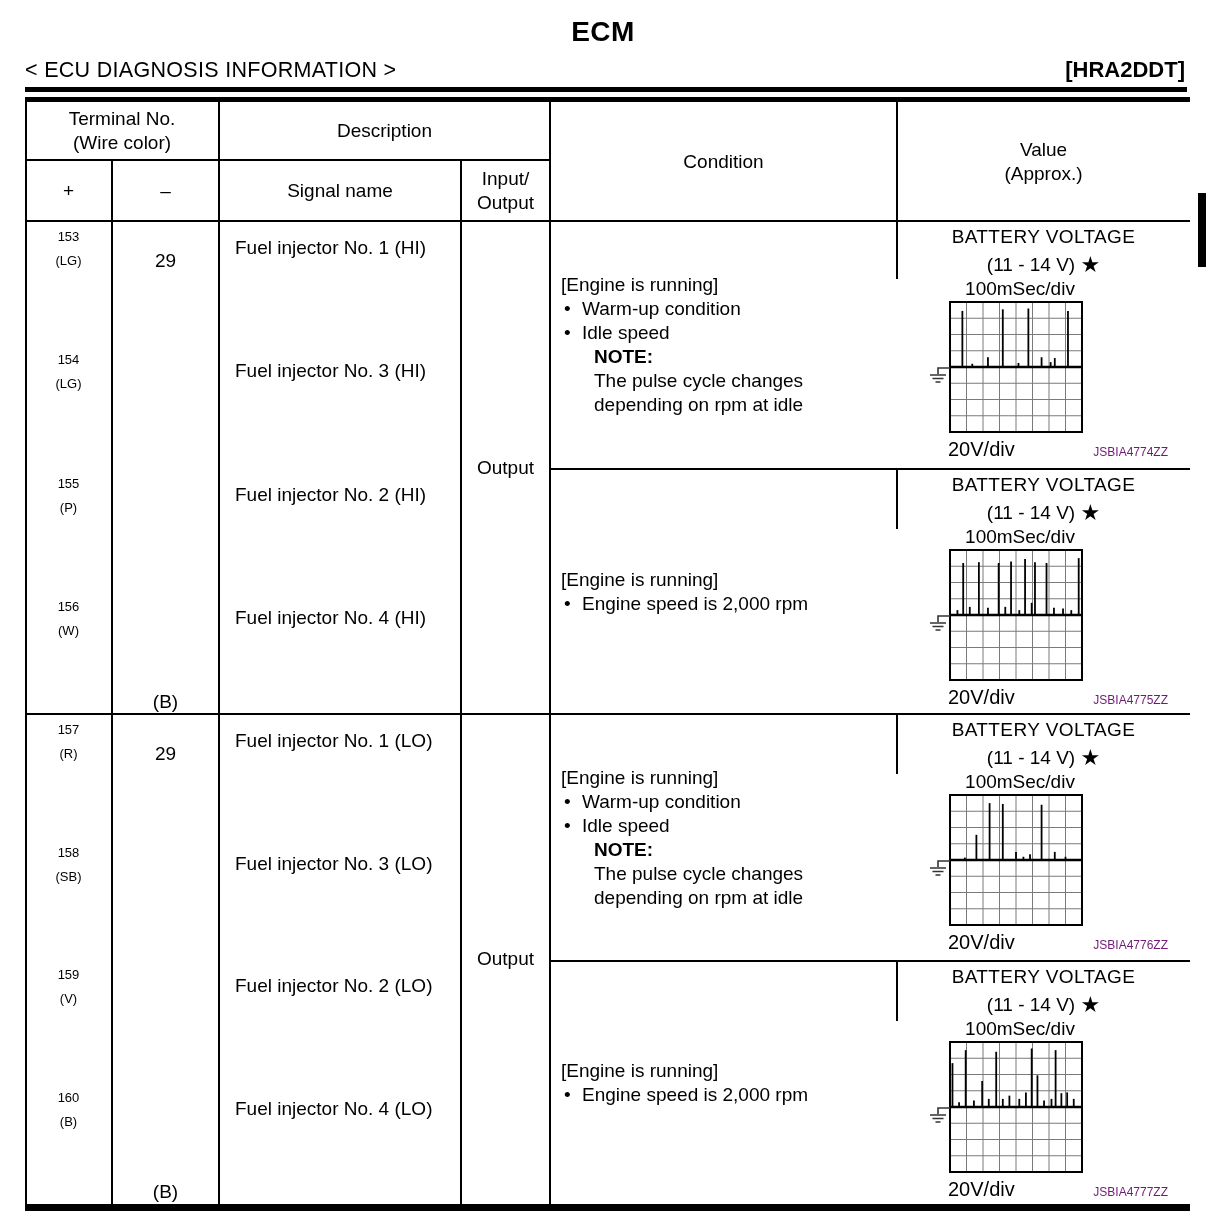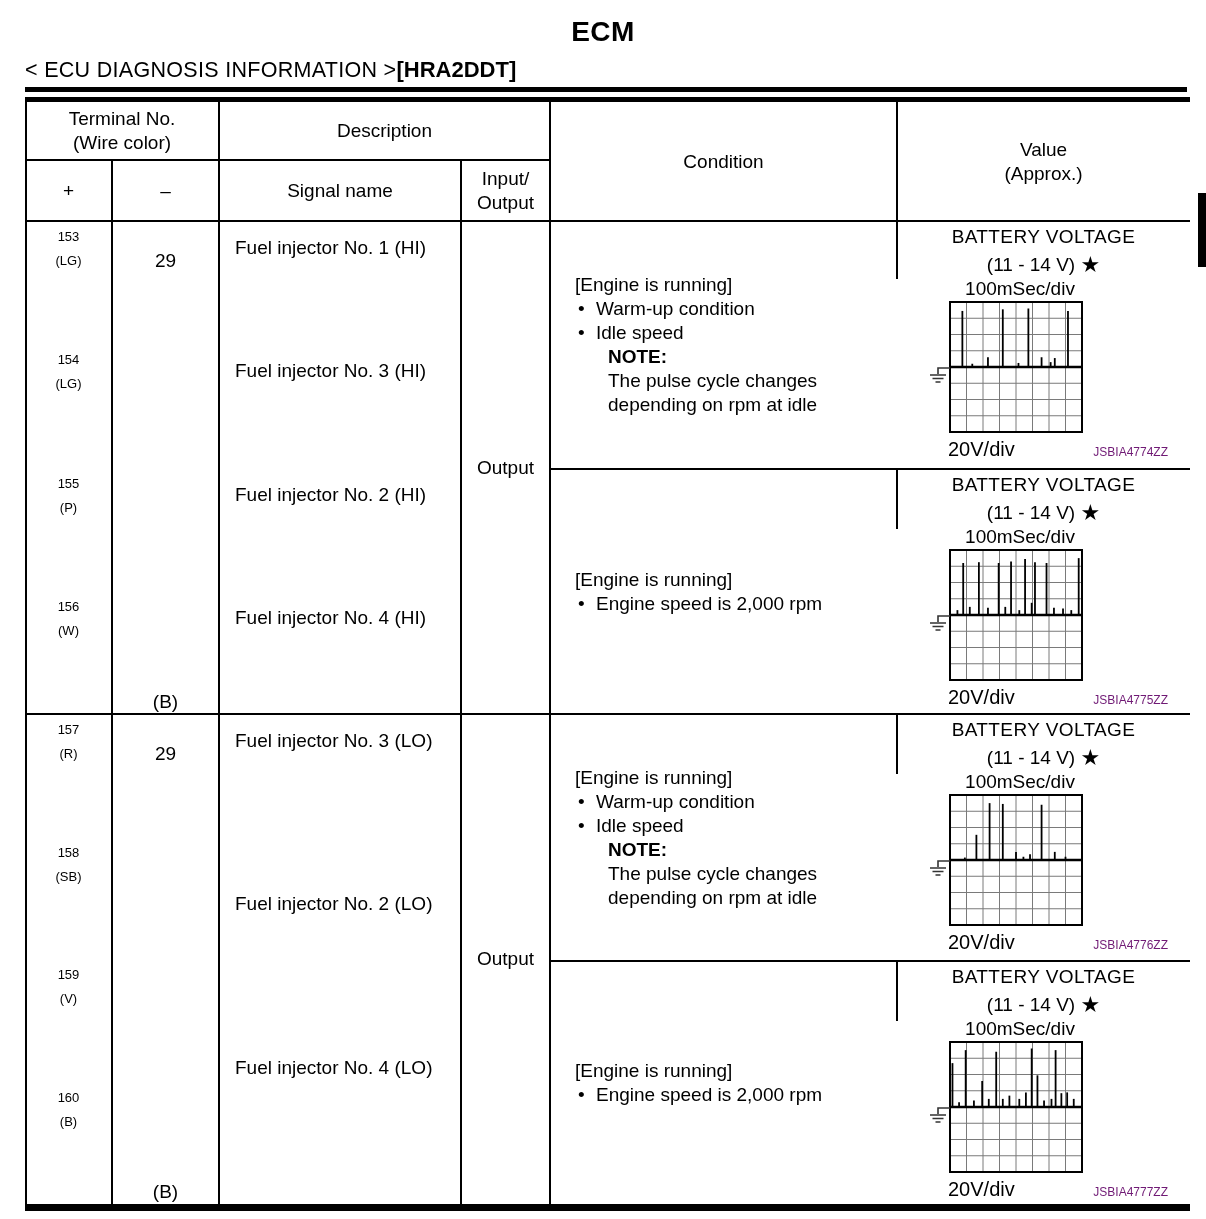--- a/index.html
+++ b/index.html
@@ -1,19 +1,19 @@
 <!DOCTYPE html>
 <html><head>
 <meta charset="utf-8">
 <style>
   html,body{margin:0;padding:0;background:#fff;}
   body{width:1206px;height:1219px;position:relative;overflow:hidden;
        font-family:"Liberation Sans","DejaVu Sans",sans-serif;color:#000;}
   .ecm-title{margin-top:16px;text-align:center;font-size:28px;font-weight:bold;letter-spacing:.5px;}
-  .sub-row{display:flex;align-items:baseline;margin:9px 21px 0 25px;}
+  .sub-row{display:flex;justify-content:space-between;align-items:baseline;margin:9px 21px 0 25px;}
   .section{font-size:21.5px;letter-spacing:.3px;}
   .code{font-size:22px;font-weight:bold;}
   .rule1{height:5px;background:#000;margin:4px 19px 0 25px;}
   .page-tab{position:absolute;left:1198px;top:193px;width:8px;height:74px;background:#000;}
 
   .tbl{position:relative;width:1165px;margin:5px 0 0 25px;border-top:5px solid #000;border-bottom:7px solid #000;}
   .grid{display:grid;grid-template-columns:87px 107px 242px 89px 347px 293px;}
   .thead{grid-template-rows:58px 61px;}
   .blk1{grid-template-rows:248px 245px;}
   .blk2{grid-template-rows:247px 243px;}
@@ -28,21 +28,21 @@
 
   .tcol{grid-column:1;grid-row:1/3;display:flex;flex-direction:column;}
   .scol{grid-column:3;grid-row:1/3;display:flex;flex-direction:column;}
   .tcell{flex:1 1 0;text-align:center;font-size:13px;line-height:24px;padding-top:4px;}
   .scell{flex:1 1 0;font-size:19px;line-height:24px;padding:15px 0 0 16px;}
   .mcol{grid-column:2;grid-row:1/3;display:flex;flex-direction:column;align-items:center;justify-content:space-between;
         font-size:19px;line-height:24px;text-align:center;margin-top:28px;}
   .iocol{grid-column:4;grid-row:1/3;display:flex;align-items:center;justify-content:center;font-size:19px;}
 
   .cond-cell{grid-column:5;display:flex;flex-direction:column;justify-content:center;
-             padding-left:25px;font-size:19px;line-height:24px;}
+             padding-left:11px;font-size:19px;line-height:24px;}
   .c-bullet{display:flex;}
   .c-dot{width:18px;padding-left:3px;}
   .c-note-label{font-weight:bold;margin-left:33px;}
   .c-note{margin-left:33px;max-width:300px;}
 
   .val-cell{grid-column:6;padding-top:5px;}
   .v-title{text-align:center;font-size:19px;line-height:21px;letter-spacing:.4px;}
   .v-range{text-align:center;font-size:19px;line-height:21px;margin-top:7px;}
   .v-star{font-size:22px;vertical-align:-1px;}
   .wave{width:160px;margin:3px 0 0 29px;}
@@ -245,20 +245,21 @@
       <div class="tcell">
           <div>160</div>
           <div>(B)</div>
         </div>
     </div>
     <div class="mcol">
       <div>29</div>
         <div>(B)</div>
     </div>
     <div class="scol">
+      <div class="scell">Fuel injector No. 1 (LO)</div>
       <div class="scell">Fuel injector No. 3 (LO)</div>
       <div class="scell">Fuel injector No. 2 (LO)</div>
       <div class="scell">Fuel injector No. 4 (LO)</div>
     </div>
     <div class="iocol">Output</div>
 
     <div class="cond-cell" style="grid-row:1;">
       <div>[Engine is running]</div>
       <div class="c-bullet">
           <span class="c-dot">•</span>

